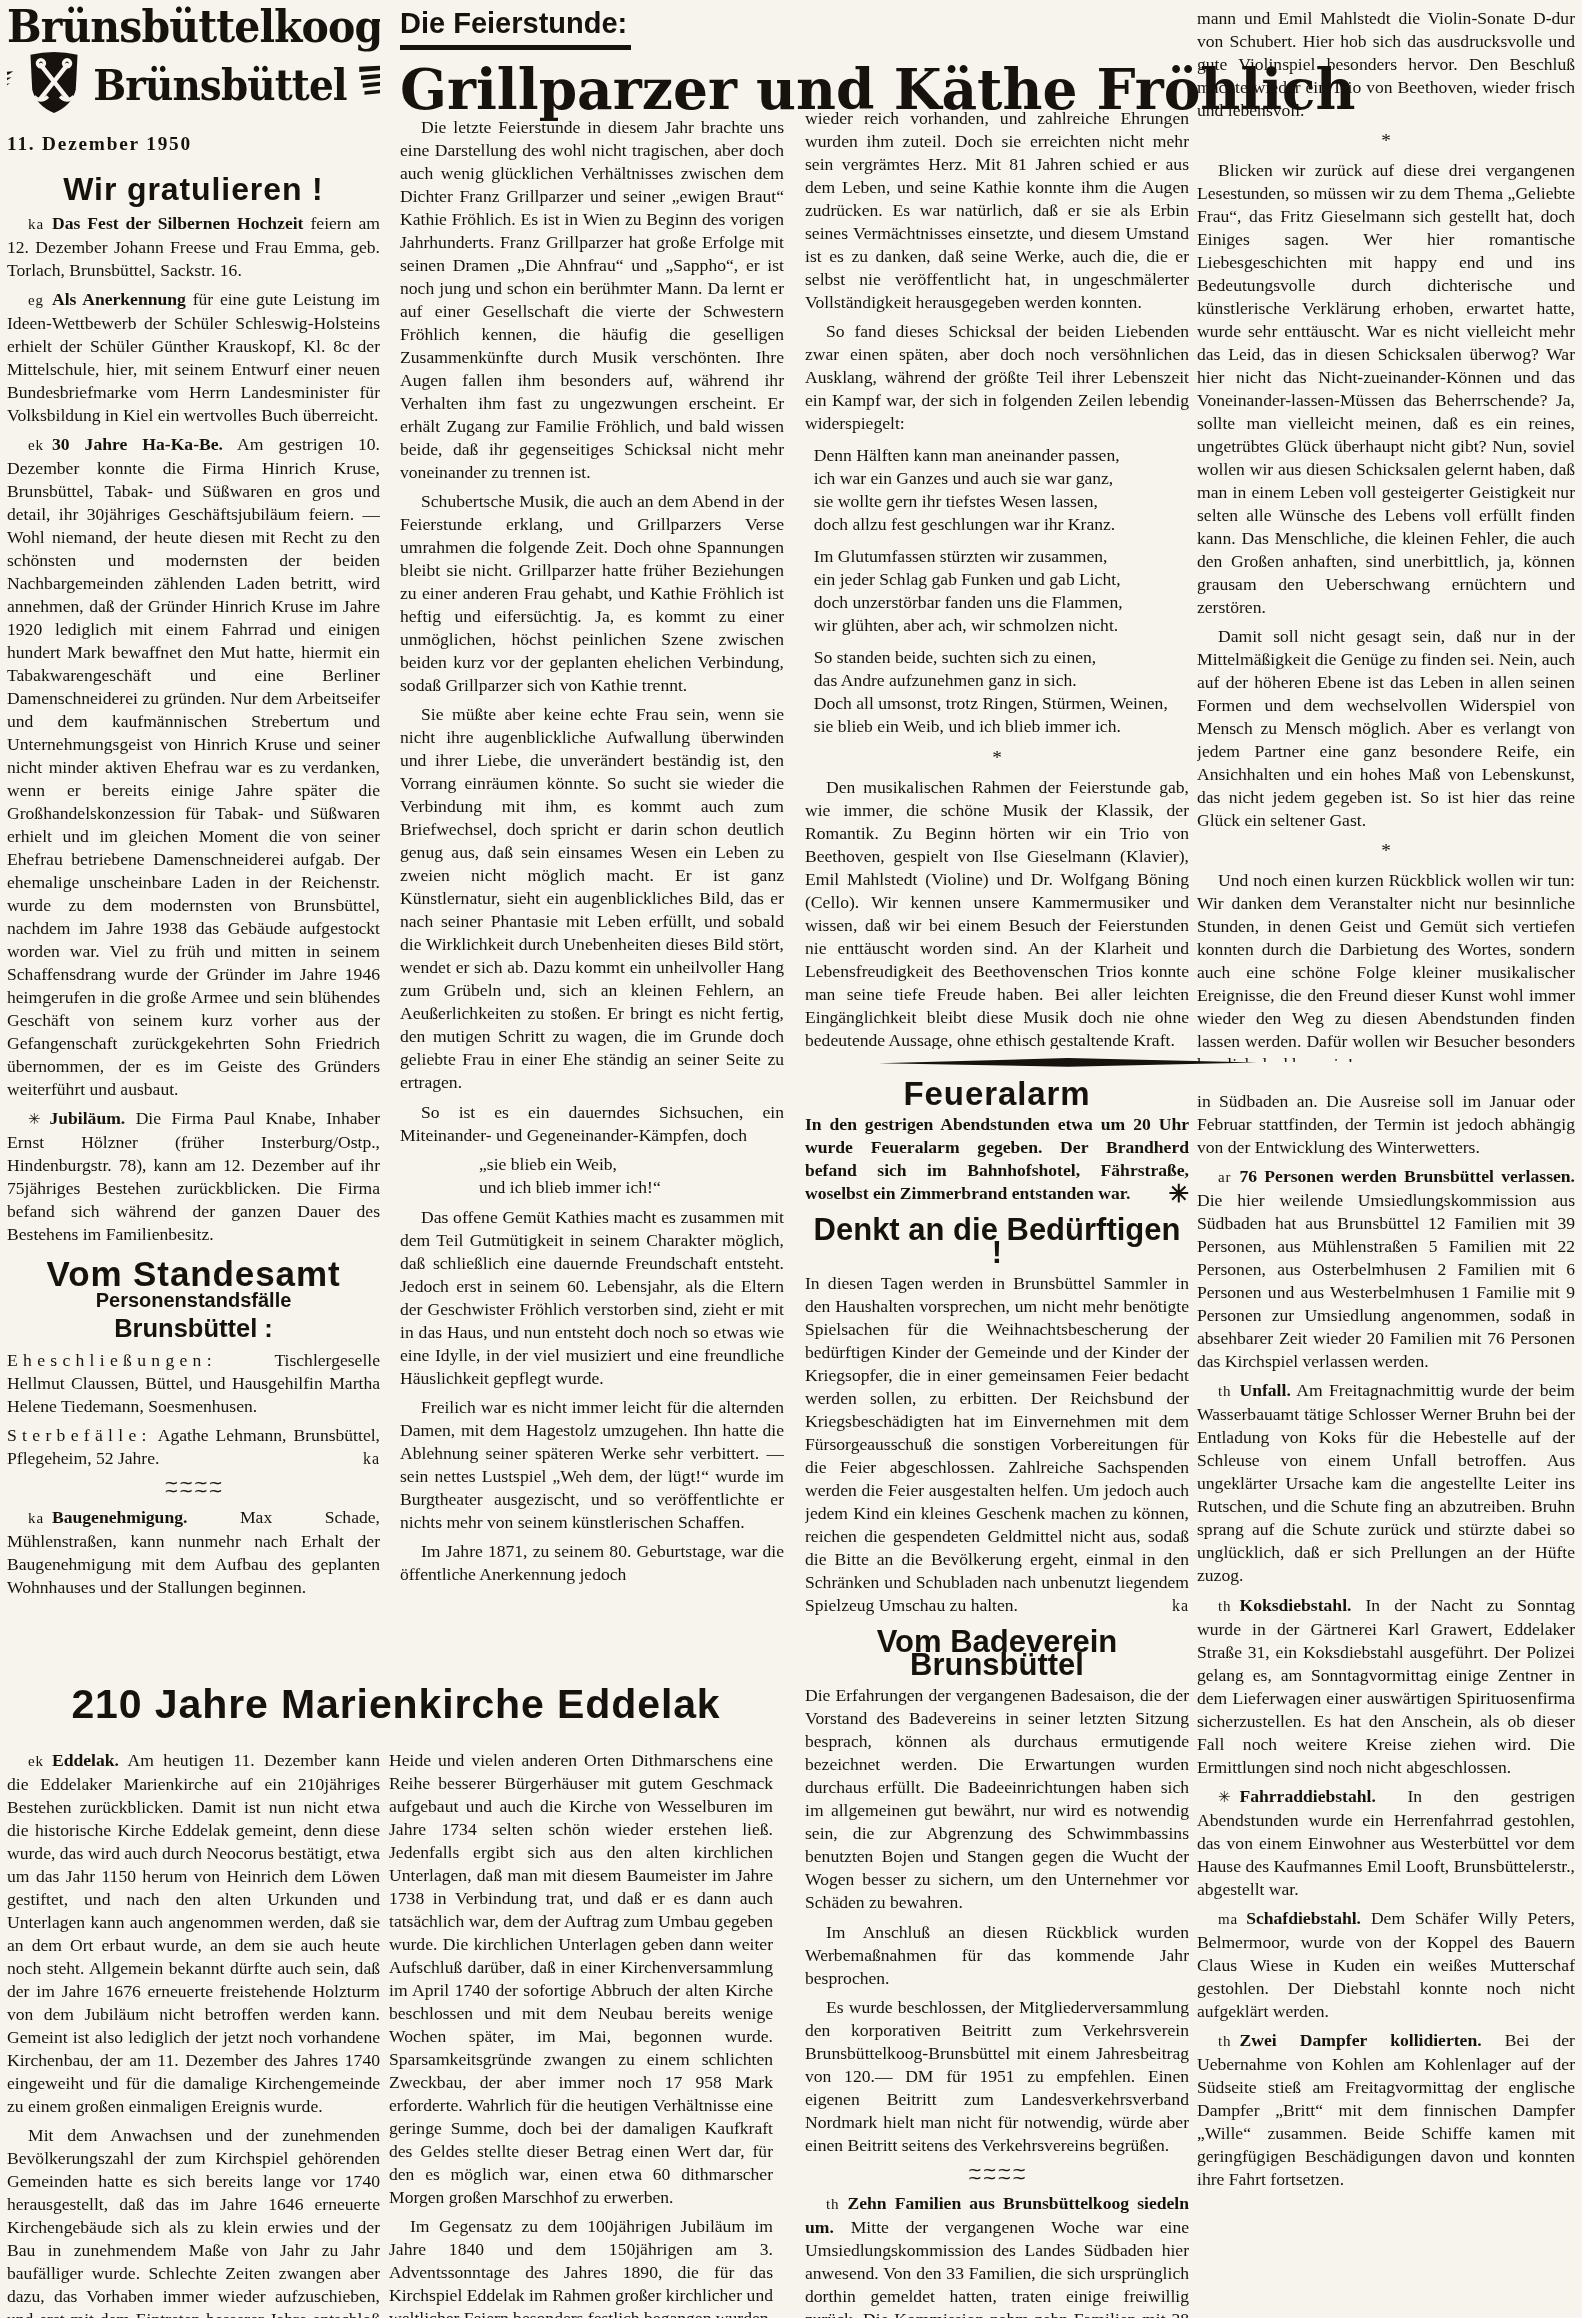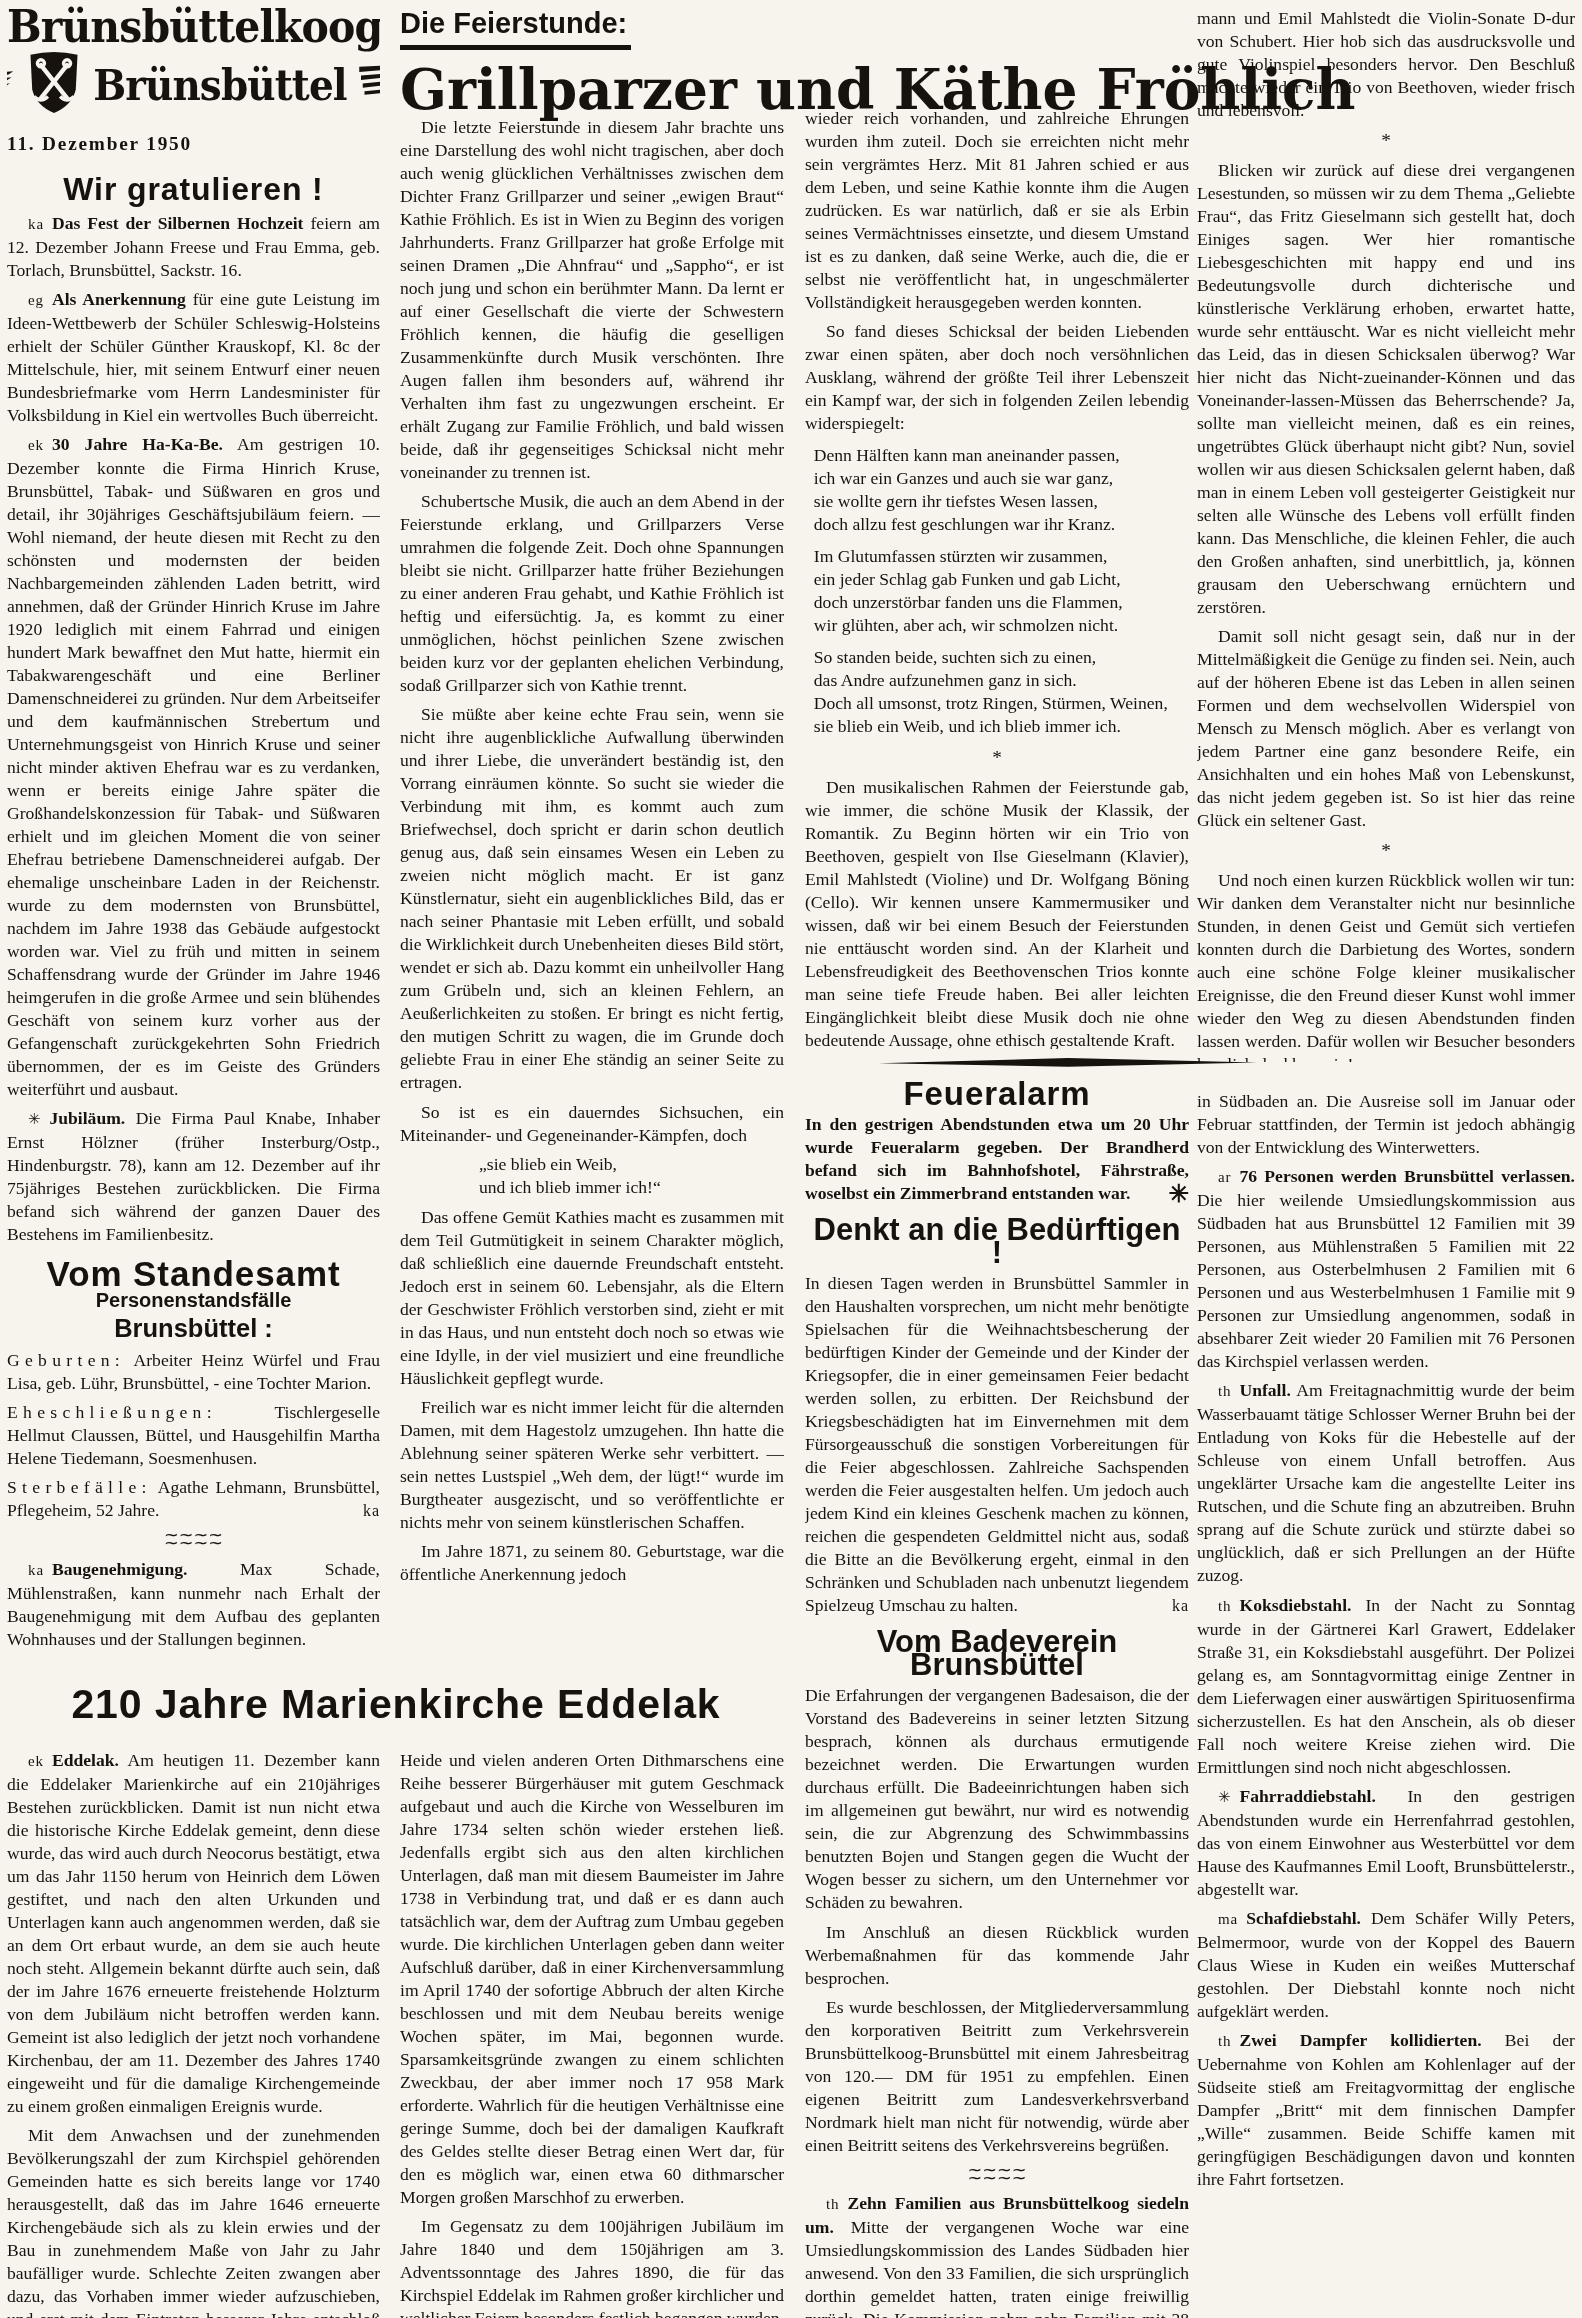--- a/index.html
+++ b/index.html
@@ -100,21 +100,20 @@
   <p><span class="pfx">eg</span><b class="lead">Als Anerkennung</b><span> für eine gute Leistung im Ideen-Wettbewerb der Schüler Schleswig-Holsteins erhielt der Schüler Günther Krauskopf, Kl. 8c der Mittelschule, hier, mit seinem Entwurf einer neuen Bundesbriefmarke vom Herrn Landesminister für Volksbildung in Kiel ein wertvolles Buch überreicht.</span></p>
 
   <p><span class="pfx">ek</span><b class="lead">30 Jahre Ha-Ka-Be.</b><span> Am gestrigen 10. Dezember konnte die Firma Hinrich Kruse, Brunsbüttel, Tabak- und Süßwaren en gros und detail, ihr 30jähriges Geschäftsjubiläum feiern. — Wohl niemand, der heute diesen mit Recht zu den schönsten und modernsten der beiden Nachbargemeinden zählenden Laden betritt, wird annehmen, daß der Gründer Hinrich Kruse im Jahre 1920 lediglich mit einem Fahrrad und einigen hundert Mark bewaffnet den Mut hatte, hiermit ein Tabakwarengeschäft und eine Berliner Damenschneiderei zu gründen. Nur dem Arbeitseifer und dem kaufmännischen Strebertum und Unternehmungsgeist von Hinrich Kruse und seiner nicht minder aktiven Ehefrau war es zu verdanken, wenn er bereits einige Jahre später die Großhandelskonzession für Tabak- und Süßwaren erhielt und im gleichen Moment die von seiner Ehefrau betriebene Damenschneiderei aufgab. Der ehemalige unscheinbare Laden in der Reichenstr. wurde zu dem modernsten von Brunsbüttel, nachdem im Jahre 1938 das Gebäude aufgestockt worden war. Viel zu früh und mitten in seinem Schaffensdrang wurde der Gründer im Jahre 1946 heimgerufen in die große Armee und sein blühendes Geschäft von seinem kurz vorher aus der Gefangenschaft zurückgekehrten Sohn Friedrich übernommen, der es im Geiste des Gründers weiterführt und ausbaut.</span></p>
 
   <p><span class="pfx">✳</span><b class="lead">Jubiläum.</b><span> Die Firma Paul Knabe, Inhaber Ernst Hölzner (früher Insterburg/Ostp., Hindenburgstr. 78), kann am 12. Dezember auf ihr 75jähriges Bestehen zurückblicken. Die Firma befand sich während der ganzen Dauer des Bestehens im Familienbesitz.</span></p>
 
   <div class="h-sans h-standesamt">Vom Standesamt</div>
   <div class="h-sans h-personen">Personenstandsfälle</div>
   <div class="h-ort">Brunsbüttel :</div>
 
-  <p class="cont"><span class="spaced">Geburten:</span><span> Arbeiter Heinz Würfel und Frau Lisa, geb. Lühr, Brunsbüttel, - eine Tochter Marion.</span></p>
   <p class="cont"><span class="spaced">Eheschließungen:</span><span> Tischlergeselle Hellmut Claussen, Büttel, und Hausgehilfin Martha Helene Tiedemann, Soesmenhusen.</span></p>
   <p class="cont"><span class="spaced">Sterbefälle:</span><span> Agathe Lehmann, Brunsbüttel, Pflegeheim, 52 Jahre.</span><span class="sig">ka</span></p>
 
   <div class="squig">
       <div>~~~~</div>
       <div>~~~~</div>
     </div>
 
   <p><span class="pfx">ka</span><b class="lead">Baugenehmigung.</b><span> Max Schade, Mühlenstraßen, kann nunmehr nach Erhalt der Baugenehmigung mit dem Aufbau des geplanten Wohnhauses und der Stallungen beginnen.</span></p>
 </div>
@@ -211,18 +210,18 @@
   <p><span class="pfx">th</span><b class="lead">Zwei Dampfer kollidierten.</b><span> Bei der Uebernahme von Kohlen am Kohlenlager auf der Südseite stieß am Freitagvormittag der englische Dampfer „Britt“ mit dem finnischen Dampfer „Wille“ zusammen. Beide Schiffe kamen mit geringfügigen Beschädigungen davon und konnten ihre Fahrt fortsetzen.</span></p>
 </div>
 
 <div class="h-eddelak" style="position:absolute;left:7px;top:1681px;width:778px;">210 Jahre Marienkirche Eddelak</div>
 
 <div class="col bodytext" style="left:7px;top:1749px;width:373px;height:570px;">
   <p><span class="pfx">ek</span><b class="lead">Eddelak.</b><span> Am heutigen 11. Dezember kann die Eddelaker Marienkirche auf ein 210jähriges Bestehen zurückblicken. Damit ist nun nicht etwa die historische Kirche Eddelak gemeint, denn diese wurde, das wird auch durch Neocorus bestätigt, etwa um das Jahr 1150 herum von Heinrich dem Löwen gestiftet, und nach den alten Urkunden und Unterlagen kann auch angenommen werden, daß sie an dem Ort erbaut wurde, an dem sie auch heute noch steht. Allgemein bekannt dürfte auch sein, daß der im Jahre 1676 erneuerte freistehende Holzturm von dem Jubiläum nicht betroffen werden kann. Gemeint ist also lediglich der jetzt noch vorhandene Kirchenbau, der am 11. Dezember des Jahres 1740 eingeweiht und für die damalige Kirchengemeinde zu einem großen einmaligen Ereignis wurde.</span></p>
   <p>Mit dem Anwachsen und der zunehmenden Bevölkerungszahl der zum Kirchspiel gehörenden Gemeinden hatte es sich bereits lange vor 1740 herausgestellt, daß das im Jahre 1646 erneuerte Kirchengebäude sich als zu klein erwies und der Bau in zunehmendem Maße von Jahr zu Jahr baufälliger wurde. Schlechte Zeiten zwangen aber dazu, das Vorhaben immer wieder aufzuschieben, und erst mit dem Eintreten besserer Jahre entschloß man sich endlich zur Ausführung, worauf man mit den übergeordneten Kirchenbehörden, besonders aber mit dem Meldorfer Konsistorium in Verbindung trat. Und vermutlich waren es auch diese Stellen, die für die Erstellung des Baues Johann Georg Schott aus Heide empfahlen, der bereits in</p>
 </div>
 
-<div class="col bodytext" style="left:400px;top:1749px;width:384px;height:570px;">
+<div class="col bodytext" style="left:389px;top:1749px;width:384px;height:570px;">
   <p class="cont">Heide und vielen anderen Orten Dithmarschens eine Reihe besserer Bürgerhäuser mit gutem Geschmack aufgebaut und auch die Kirche von Wesselburen im Jahre 1734 selten schön wieder erstehen ließ. Jedenfalls ergibt sich aus den alten kirchlichen Unterlagen, daß man mit diesem Baumeister im Jahre 1738 in Verbindung trat, und daß er es dann auch tatsächlich war, dem der Auftrag zum Umbau gegeben wurde. Die kirchlichen Unterlagen geben dann weiter Aufschluß darüber, daß in einer Kirchenversammlung im April 1740 der sofortige Abbruch der alten Kirche beschlossen und mit dem Neubau bereits wenige Wochen später, im Mai, begonnen wurde. Sparsamkeitsgründe zwangen zu einem schlichten Zweckbau, der aber immer noch 17 958 Mark erforderte. Wahrlich für die heutigen Verhältnisse eine geringe Summe, doch bei der damaligen Kaufkraft des Geldes stellte dieser Betrag einen Wert dar, für den es möglich war, einen etwa 60 dithmarscher Morgen großen Marschhof zu erwerben.</p>
   <p>Im Gegensatz zu dem 100jährigen Jubiläum im Jahre 1840 und dem 150jährigen am 3. Adventssonntage des Jahres 1890, die für das Kirchspiel Eddelak im Rahmen großer kirchlicher und weltlicher Feiern besonders festlich begangen wurden, zwang der Ernst der Zeit im Jahre 1940 anläßlich des 200jährigen Bestehens, auf jeden äußeren Aufwand zu verzichten und diesem lediglich in einer kirchlichen Feierstunde zu gedenken.</p>
 
 </div>
 
 
 </body></html>

